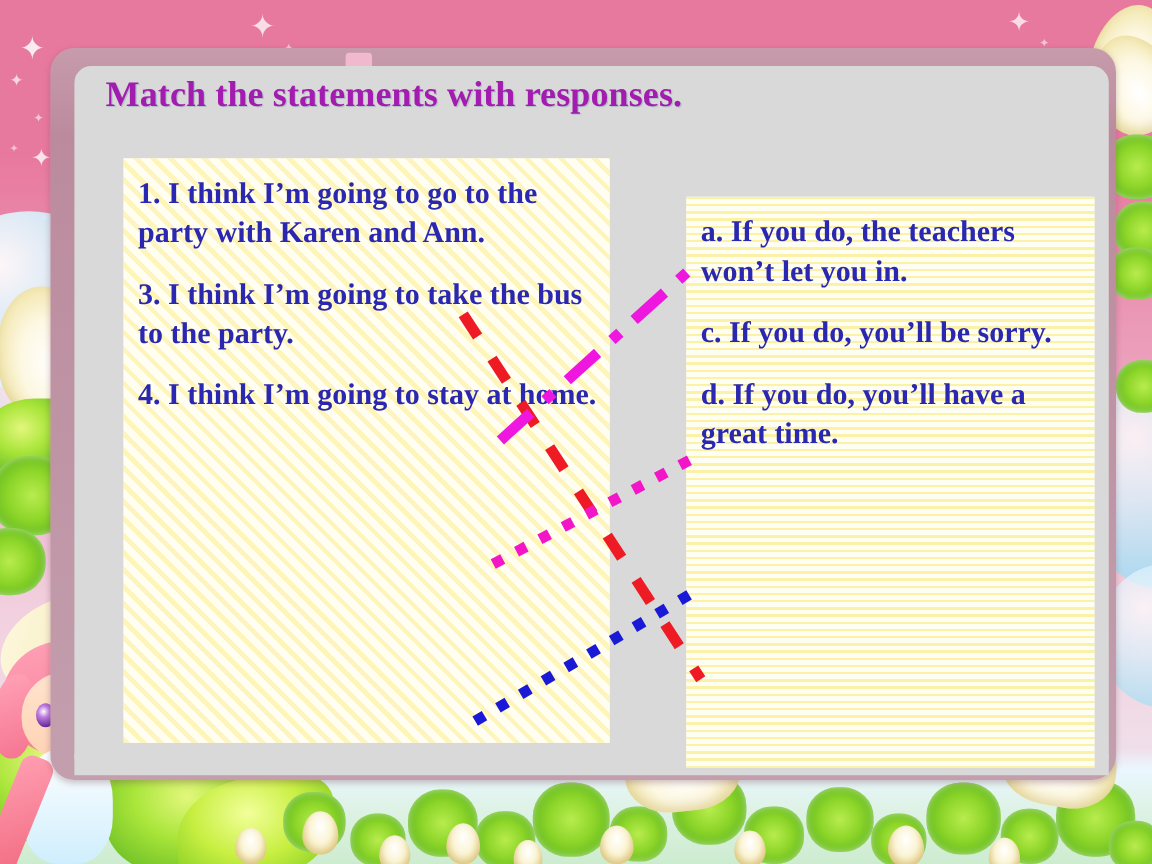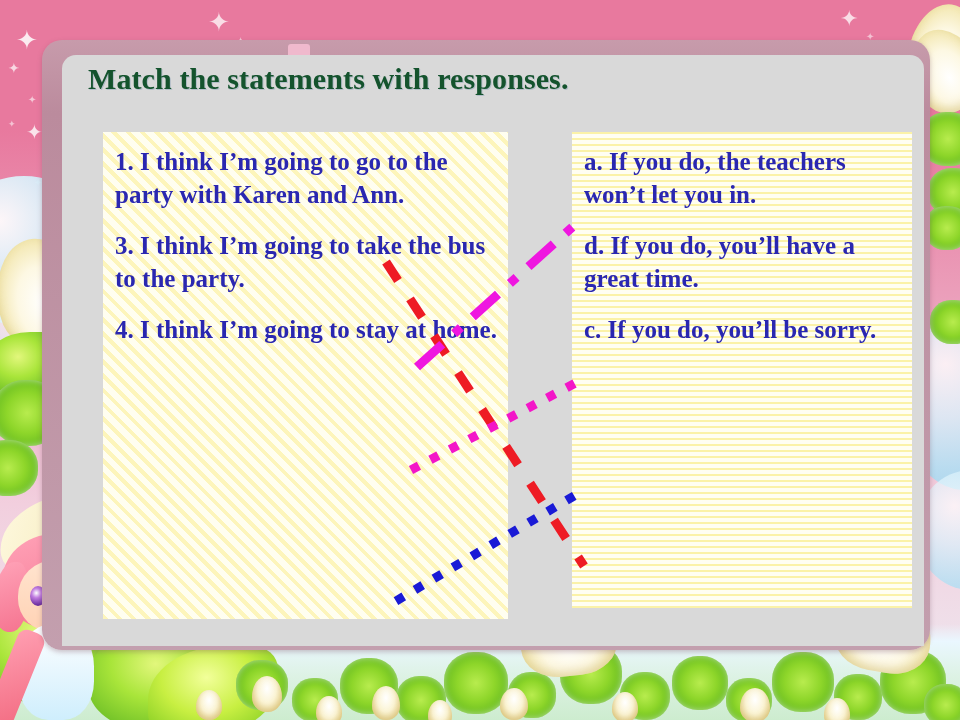--- a/index.html
+++ b/index.html
@@ -79,40 +79,40 @@
     position:absolute; left:288px; top:44px; width:22px; height:22px;
     background:#f0b9cd; border-radius:3px; z-index:2;
   }
   #panel {
     position:absolute; left:62px; top:55px; width:862px; height:590px;
     background:#d9d9d9; border-radius:14px;
     z-index:3;
   }
   #page-title {
     position:absolute; left:88px; top:62px;
-    font-size:30px; font-weight:bold; color:#14532d;
+    font-size:30px; font-weight:bold; color:#a21caf;
     letter-spacing:.1px; z-index:6;
     text-shadow:1px 1px 0 rgba(110,140,170,.35);
     font-family:Liberation Serif, serif;
   }
 
   
   .qbox {
     position:absolute; z-index:5;
     color:#2a27b0; font-weight:bold; font-size:25px; line-height:1.30;
     padding:14px 10px 10px 12px;
   }
   #left-box {
     left:103px; top:132px; width:405px; height:487px;
     background-color:#fefde6;
     background-image:repeating-linear-gradient(45deg,
         #fdf5bb 0px, #fdf5bb 4px, #fffef0 4px, #fffef0 10px);
   }
   #right-box {
-    left:572px; top:132px; width:340px; height:476px;
+    left:572px; top:164px; width:340px; height:476px;
     background-color:#fffde9;
     background-image:repeating-linear-gradient(180deg,
         #fbf2a8 0px, #fbf2a8 2px, #fffef2 2px, #fffef2 6px);
   }
   .qitem { margin-bottom:19px; }
   .qitem:last-child { margin-bottom:0; }
 
   
   #lines { position:absolute; inset:0; z-index:8; pointer-events:none; }
 
@@ -212,22 +212,22 @@
 <h1 id="page-title">Match the statements with responses.</h1>
 
 <div class="qbox" id="left-box">
   <div class="qitem">1. I think I’m going to go to the party with Karen and Ann.</div>
   <div class="qitem">3. I think I’m going to take the bus to the party.</div>
   <div class="qitem">4. I think I’m going to stay at home.</div>
 </div>
 
 <div class="qbox" id="right-box">
   <div class="qitem">a. If you do, the teachers won’t let you in.</div>
+  <div class="qitem">c. If you do, you’ll be sorry.</div>
   <div class="qitem">d. If you do, you’ll have a great time.</div>
-  <div class="qitem">c. If you do, you’ll be sorry.</div>
 </div>
 
 <svg id="lines" width="960" height="720" viewBox="0 0 960 720">
   <g id="lines-group">
       <line x1="386" y1="262" x2="584" y2="566" stroke="#ee1b24" stroke-width="9" stroke-linecap="butt" stroke-dasharray="22 22"></line>
       <line x1="417" y1="367" x2="578" y2="222" stroke="#ef16e0" stroke-width="9" stroke-linecap="butt" stroke-dasharray="34 16 9 16"></line>
       <line x1="411" y1="470" x2="583" y2="379" stroke="#f316c8" stroke-width="9" stroke-linecap="butt" stroke-dasharray="9 13"></line>
       <line x1="396" y1="601" x2="584" y2="490" stroke="#1a1ad6" stroke-width="9" stroke-linecap="butt" stroke-dasharray="9 13"></line>
     </g>
 </svg>

